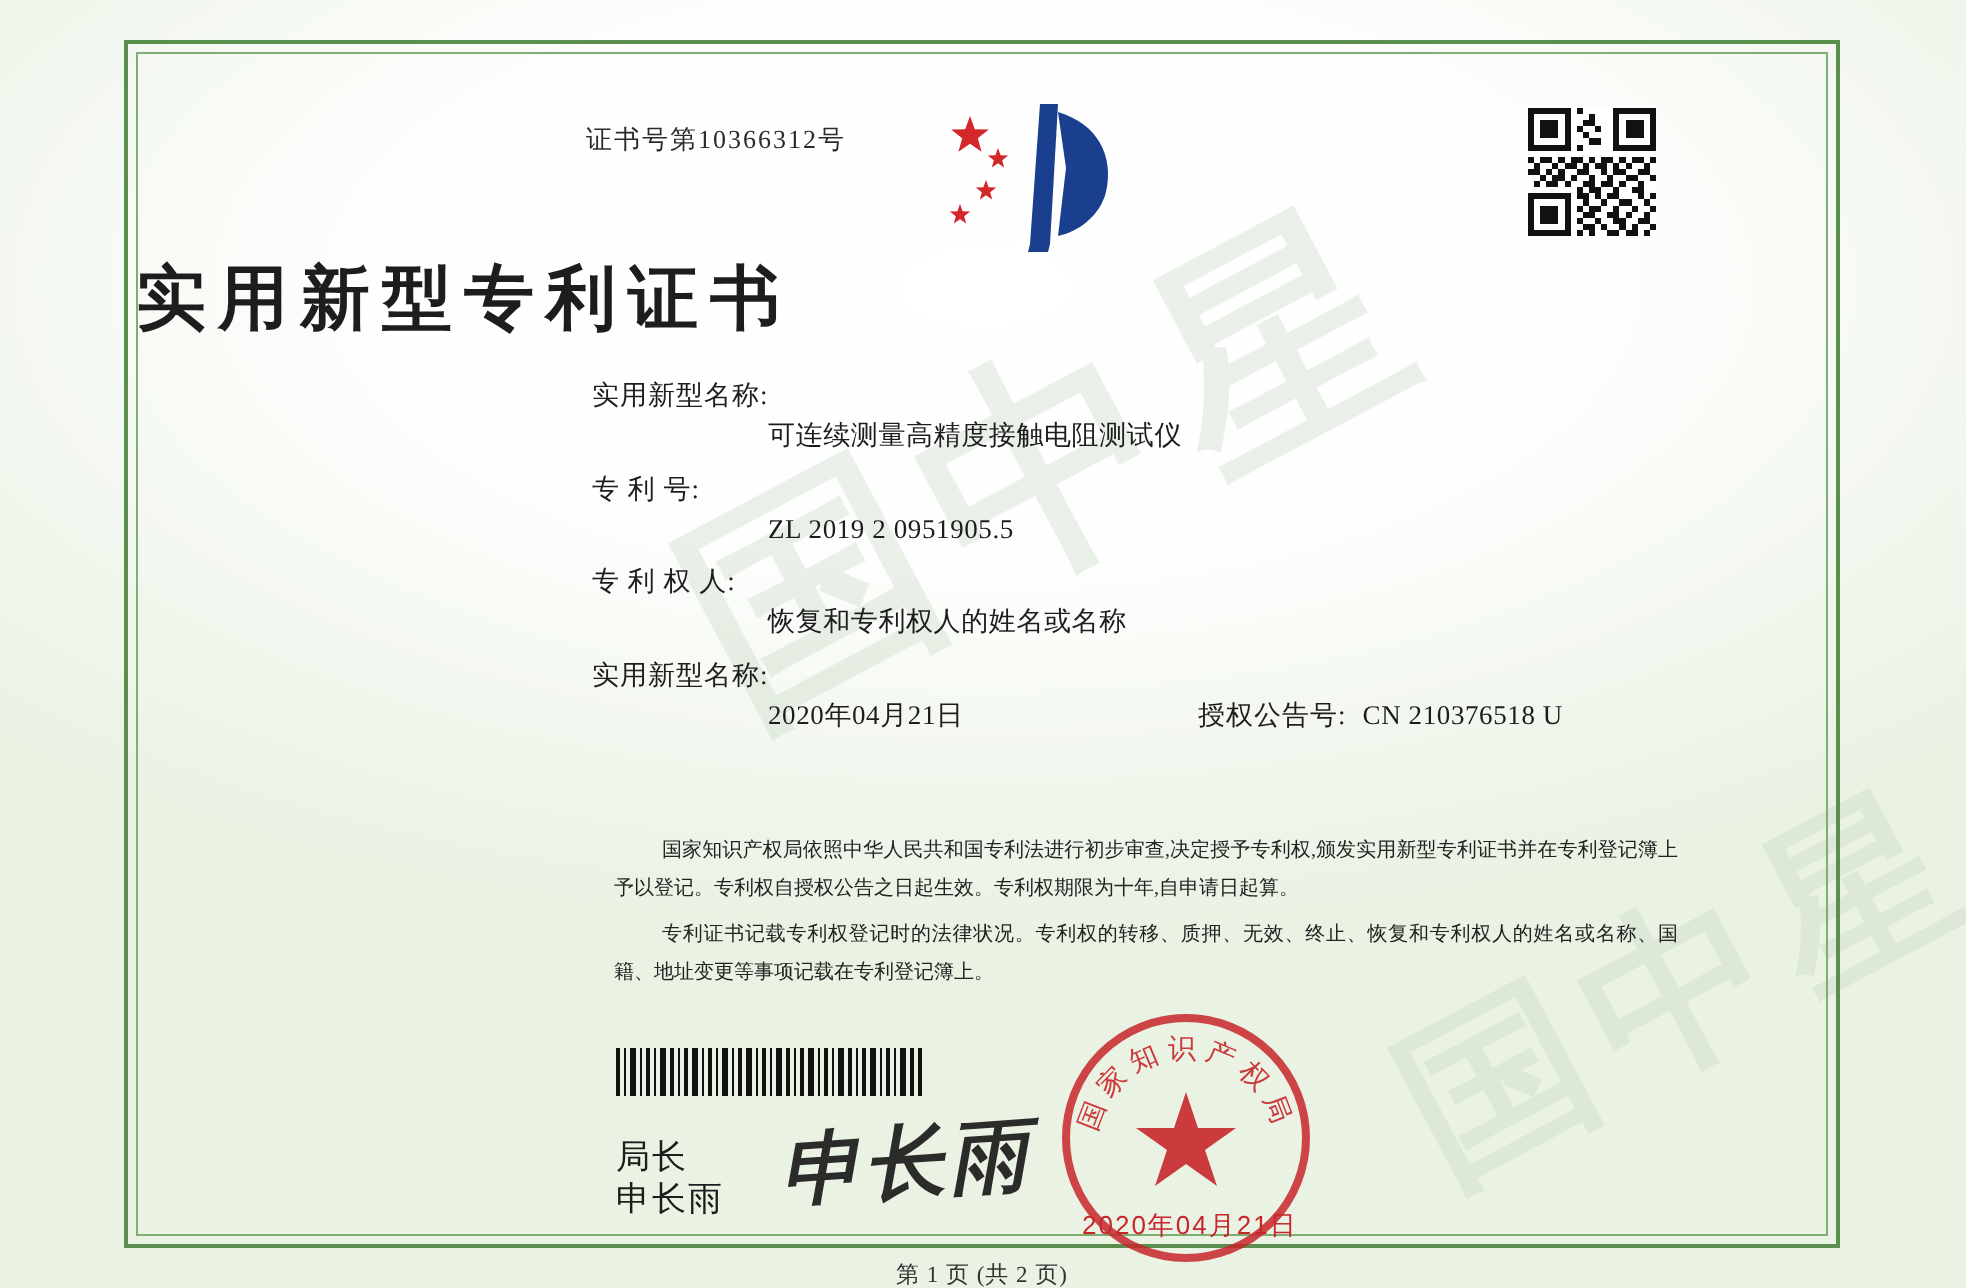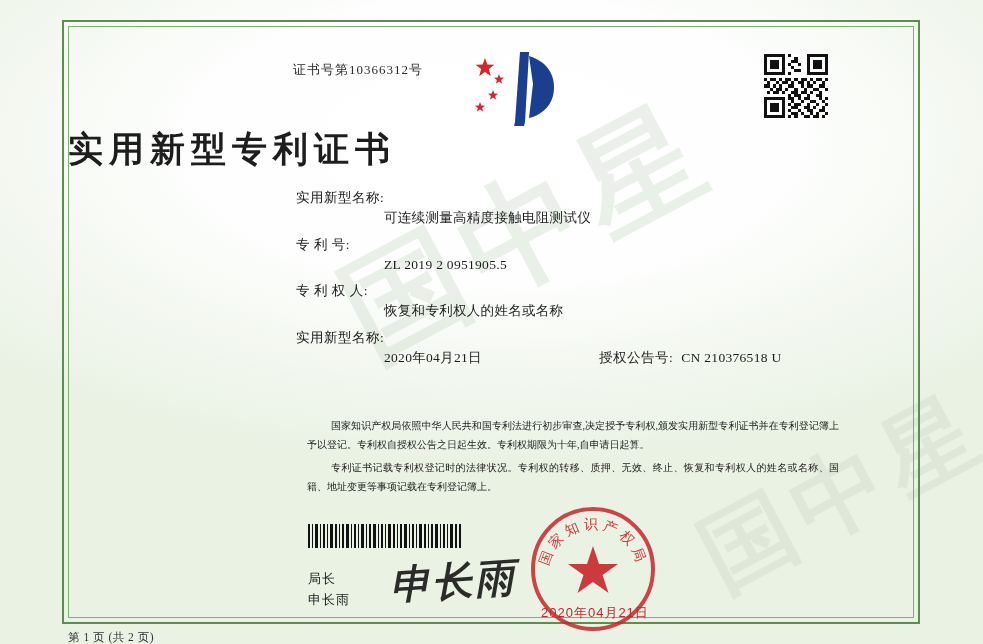--- a/index.html
+++ b/index.html
@@ -169,21 +169,21 @@
     left: 240px;
     top: 498px;
     width: 155px;
     height: 24px;
   }
   
   .sig-labels {
     position: absolute;
     left: 240px;
     top: 542px;
-    font-size: 13px;
+    font-size: 17px;
     line-height: 21px;
     color: #1d1d1d;
     letter-spacing: 1px;
   }
   .signature {
     position: absolute;
     left: 322px;
     top: 528px;
     font-size: 40px;
     color: #111;
@@ -210,21 +210,21 @@
     color: #c8262a;
     letter-spacing: 1px;
     font-family: "Liberation Sans", sans-serif;
   }
   
   .footer {
     position: absolute;
     left: 0;
     right: 0;
     top: 604px;
-    text-align: left;
+    text-align: center;
     font-size: 11.5px;
     color: #333;
     letter-spacing: 0.5px;
   }
 </style>
 </head>
 <body>
 
 <div id="cert">
 

